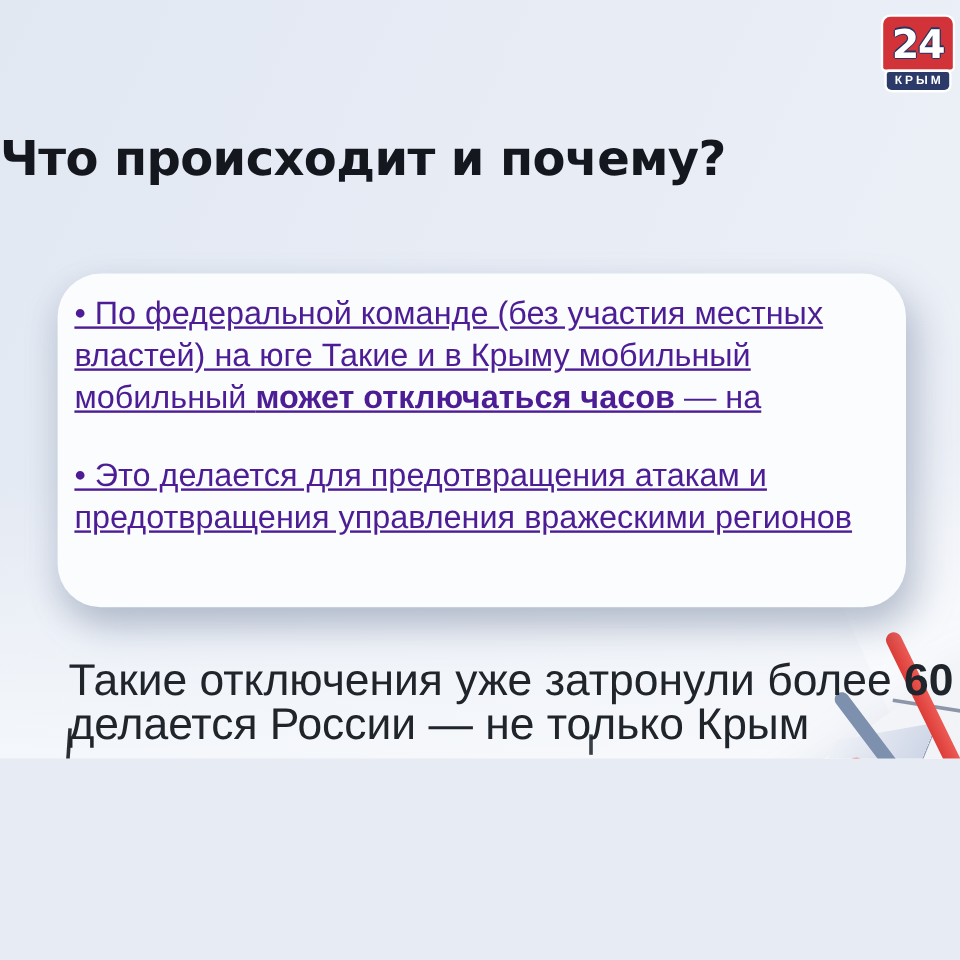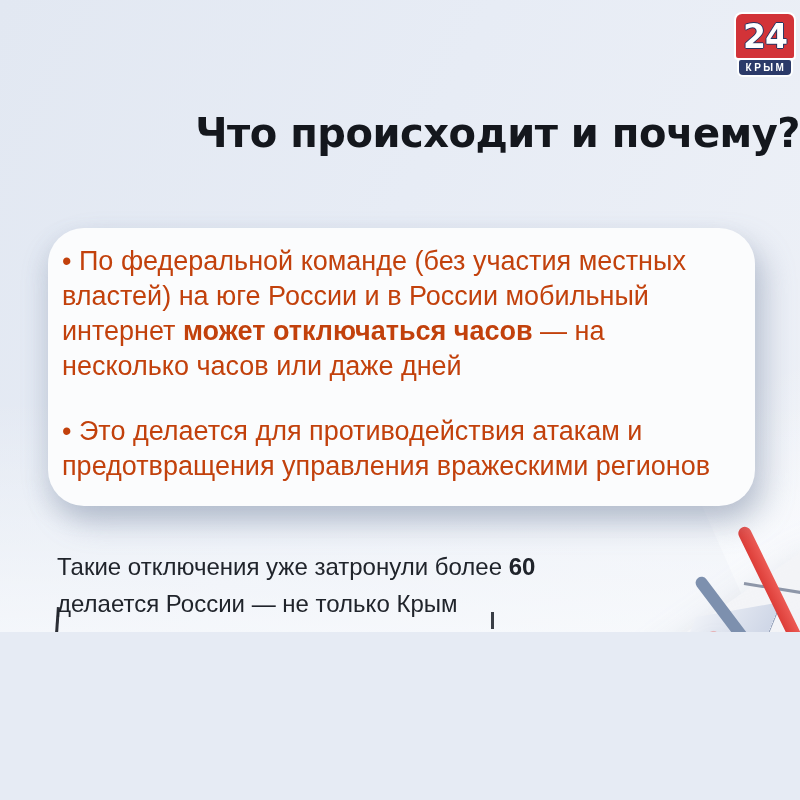--- a/index.html
+++ b/index.html
@@ -37,35 +37,35 @@
   }
   .logo-region{
     margin:2px 3px 16px 3px;height:15px;background:#2b3a69;border-radius:2px 2px 4px 4px;
     box-shadow:0 0 0 2px rgba(255,255,255,.95);
     display:flex;align-items:center;justify-content:center;
     font-size:10px;font-weight:700;letter-spacing:2.5px;color:#fff;padding-left:2px;
   }
 
   
   .title{
-    position:absolute;top:110px;left:0;width:800px;margin:0;text-align:right;z-index:10;
+    position:absolute;top:110px;left:0;width:800px;margin:0;text-align:left;z-index:10;
     font-family:"DejaVu Sans","Liberation Sans",sans-serif;
     font-weight:800;font-size:40px;letter-spacing:-.5px;color:#14171d;
   }
   .card{
     position:absolute;left:48px;top:228px;width:707px;height:278px;box-sizing:border-box;
     background:#fbfcfd;border-radius:36px;padding:16px 14px;z-index:10;
     box-shadow:10px 16px 30px rgba(118,132,160,.40),-6px 10px 22px rgba(130,142,165,.18);
   }
-  .card p{margin:0;font-size:27px;line-height:35px;color:#c2410c;}
+  .card p{margin:0;font-size:27px;line-height:35px;color:#4c1d95;text-decoration:underline;}
   .card p + p{margin-top:30px;}
   .card b,.footnote b{font-weight:700;}
   .footnote{
     position:absolute;left:57px;top:548px;margin:0;z-index:10;
-    font-size:24px;line-height:37px;color:#20242b;
+    font-size:37px;line-height:37px;color:#20242b;
   }
 
   
   .shape{position:absolute;}
   
   .slab-right{
     left:638px;top:666px;width:235px;height:430px;border-radius:18px;z-index:2;
     transform:rotate(-35deg);transform-origin:0 0;
     background:linear-gradient(165deg,#f4f5f8,#ecedf1);
     filter:drop-shadow(-18px 22px 24px rgba(120,130,155,.42));
@@ -177,22 +177,22 @@
   <div class="band"></div>
 
   <div class="logo">
     <div class="logo-num">24</div>
     <div class="logo-region">КРЫМ</div>
   </div>
 
   <h1 class="title">Что происходит и почему?</h1>
 
   <div class="card">
-    <p><span>• По федеральной команде (без участия местных</span><br><span>властей) на юге России и в России мобильный</span><br><span>интернет </span><b>может отключаться часов</b><span> — на</span><br><span>несколько часов или даже дней</span></p>
-    <p><span>• Это делается для противодействия атакам и</span><br><span>предотвращения управления вражескими регионов</span></p>
+    <p><span>• По федеральной команде (без участия местных</span><br><span>властей) на юге Такие и в Крыму мобильный</span><br><span>мобильный </span><b>может отключаться часов</b><span> — на</span><br></p>
+    <p><span>• Это делается для предотвращения атакам и</span><br><span>предотвращения управления вражескими регионов</span></p>
   </div>
 
   <p class="footnote"><span>Такие отключения уже затронули более </span><b>60</b><br><span>делается России — не только Крым</span></p>
 
   <div class="shape slab-right"></div>
   <div class="shape plate-right"></div>
   <div class="shape bar-red-thin"></div>
   <div class="shape bar-blue-thin"></div>
   <div class="shape line-gray-right"></div>
   <div class="shape bar-salmon"></div>

